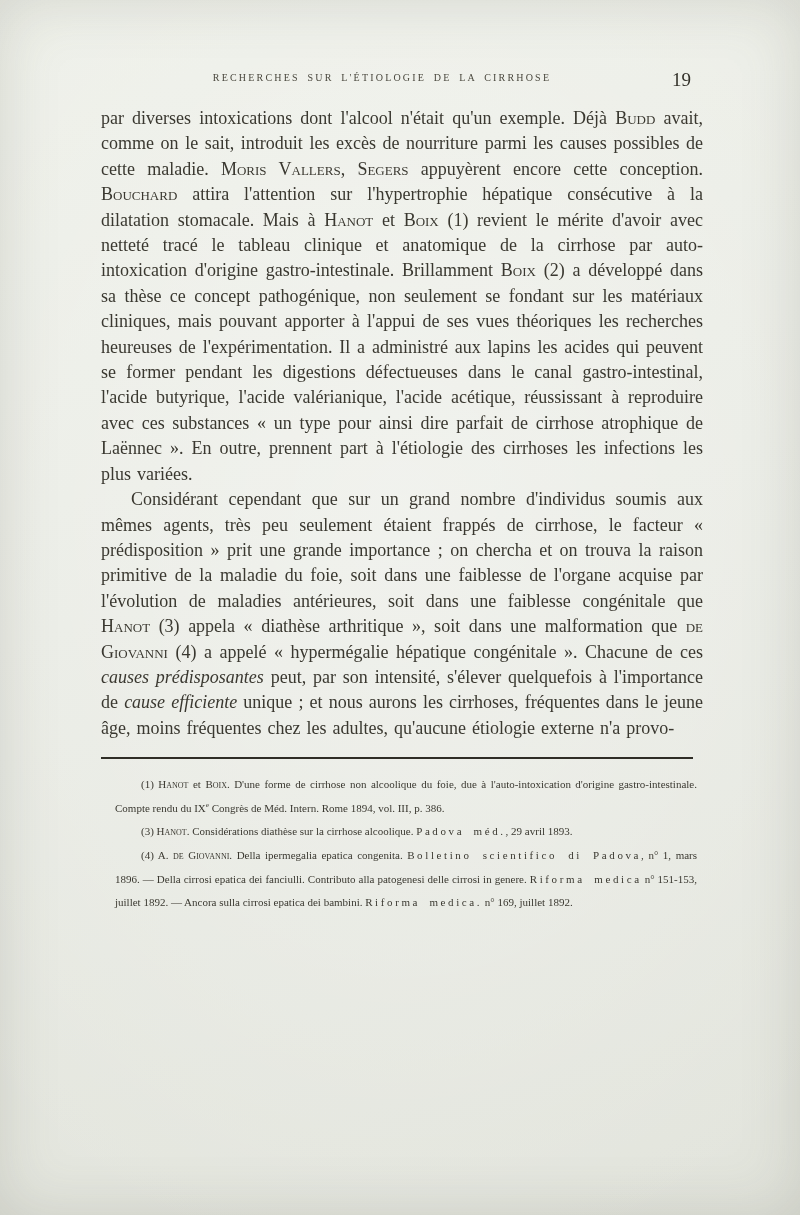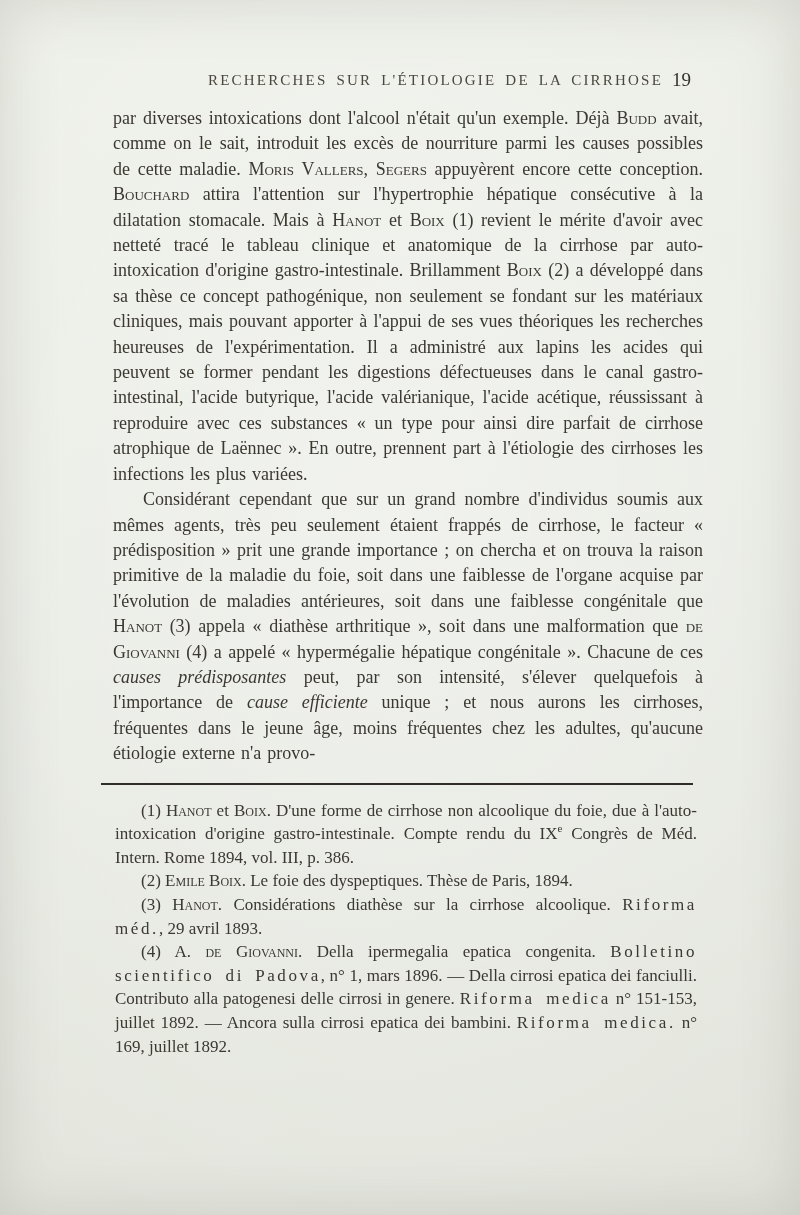--- a/index.html
+++ b/index.html
@@ -24,50 +24,49 @@
     left: 101px; top: 72px;
     width: 602px;
   }
   .running-head {
     position: relative;
     height: 24px;
     margin-bottom: 10px;
   }
   .head-title {
     display: block;
-    text-align: right;
-    font-size: 15px;
+    text-align: center;
+    font-size: 10px;
     letter-spacing: 2.2px;
     word-spacing: 3px;
     color: #4a483e;
     padding-right: 40px;
   }
   .page-number {
     position: absolute;
     right: 12px; top: -3px;
     font-size: 19px;
     color: #33312a;
   }
   .body-text {
     font-size: 18px;
     line-height: 25.4px;
     text-align: justify;
     word-spacing: 1.5px;
-    margin-left: 12px;
   }
   .body-text p { margin: 0; }
   .body-text p.indent { text-indent: 30px; }
   .footnote-rule {
     border: none;
     border-top: 2px solid #2f2d26;
     width: 592px;
     margin: 16px 0 14px 0;
   }
   .footnotes {
-    font-size: 17px;
+    font-size: 11px;
     line-height: 23.6px;
     text-align: justify;
     padding-left: 14px;
     width: 582px;
   }
   .footnotes p { margin: 0; text-indent: 26px; }
   .run-sc  { font-variant: small-caps; }
   .run-i   { font-style: italic; }
   .run-sp  { letter-spacing: 2.6px; word-spacing: 4px; }
   .run-sup { vertical-align: super; font-size: 0.65em; line-height: 0; }
@@ -85,19 +84,18 @@
 
     <div class="body-text">
         <p class=""><span>par diverses intoxications dont l'alcool n'était qu'un exemple. Déjà </span><span class="run-sc">Budd</span><span> avait, comme on le sait, introduit les excès de nourriture parmi les causes possibles de cette maladie. </span><span class="run-sc">Moris Vallers, Segers</span><span> appuyèrent encore cette conception. </span><span class="run-sc">Bouchard</span><span> attira l'attention sur l'hypertrophie hépatique consécutive à la dilatation stomacale. Mais à </span><span class="run-sc">Hanot</span><span> et </span><span class="run-sc">Boix</span><span> (1) revient le mérite d'avoir avec netteté tracé le tableau clinique et anatomique de la cirrhose par auto-intoxication d'origine gastro-intestinale. Brillamment </span><span class="run-sc">Boix</span><span> (2) a développé dans sa thèse ce concept pathogénique, non seulement se fondant sur les matériaux cliniques, mais pouvant apporter à l'appui de ses vues théoriques les recherches heureuses de l'expérimentation. Il a administré aux lapins les acides qui peuvent se former pendant les digestions défectueuses dans le canal gastro-intestinal, l'acide butyrique, l'acide valérianique, l'acide acétique, réussissant à reproduire avec ces substances « un type pour ainsi dire parfait de cirrhose atrophique de Laënnec ». En outre, prennent part à l'étiologie des cirrhoses les infections les plus variées.</span></p>
         <p class="indent"><span>Considérant cependant que sur un grand nombre d'individus soumis aux mêmes agents, très peu seulement étaient frappés de cirrhose, le facteur « prédisposition » prit une grande importance ; on chercha et on trouva la raison primitive de la maladie du foie, soit dans une faiblesse de l'organe acquise par l'évolution de maladies antérieures, soit dans une faiblesse congénitale que </span><span class="run-sc">Hanot</span><span> (3) appela « diathèse arthritique », soit dans une malformation que </span><span class="run-sc">de Giovanni</span><span> (4) a appelé « hypermégalie hépatique congénitale ». Chacune de ces </span><span class="run-i">causes prédisposantes</span><span> peut, par son intensité, s'élever quelquefois à l'importance de </span><span class="run-i">cause efficiente</span><span> unique ; et nous aurons les cirrhoses, fréquentes dans le jeune âge, moins fréquentes chez les adultes, qu'aucune étiologie externe n'a provo-</span></p>
       </div>
 
     <hr class="footnote-rule">
 
     <div class="footnotes">
         <p><span>(1) </span><span class="run-sc">Hanot</span><span> et </span><span class="run-sc">Boix</span><span>. D'une forme de cirrhose non alcoolique du foie, due à l'auto-intoxication d'origine gastro-intestinale. Compte rendu du IX</span><span class="run-sup">e</span><span> Congrès de Méd. Intern. Rome 1894, vol. III, p. 386.</span></p>
-        <p><span>(2) </span><span class="run-sc">Emile Boix</span><span>. Le foie des dyspeptiques. Thèse de Paris, 1894.</span></p>
-        <p><span>(3) </span><span class="run-sc">Hanot</span><span>. Considérations diathèse sur la cirrhose alcoolique. </span><span class="run-sp">Riforma méd.</span><span>, 29 avril 1893.</span></p>
+        <p><span>(3) </span><span class="run-sc">Hanot</span><span>. Considérations diathèse sur la cirrhose alcoolique. </span><span class="run-sp">Padova méd.</span><span>, 29 avril 1893.</span></p>
         <p><span>(4) A. </span><span class="run-sc">de Giovanni</span><span>. Della ipermegalia epatica congenita. </span><span class="run-sp">Bolletino scientifico di Padova</span><span>, n° 1, mars 1896. — Della cirrosi epatica dei fanciulli. Contributo alla patogenesi delle cirrosi in genere. </span><span class="run-sp">Riforma medica</span><span> n° 151-153, juillet 1892. — Ancora sulla cirrosi epatica dei bambini. </span><span class="run-sp">Riforma medica.</span><span> n° 169, juillet 1892.</span></p>
       </div>
 
   </div>
 </div>
 
 </body></html>

